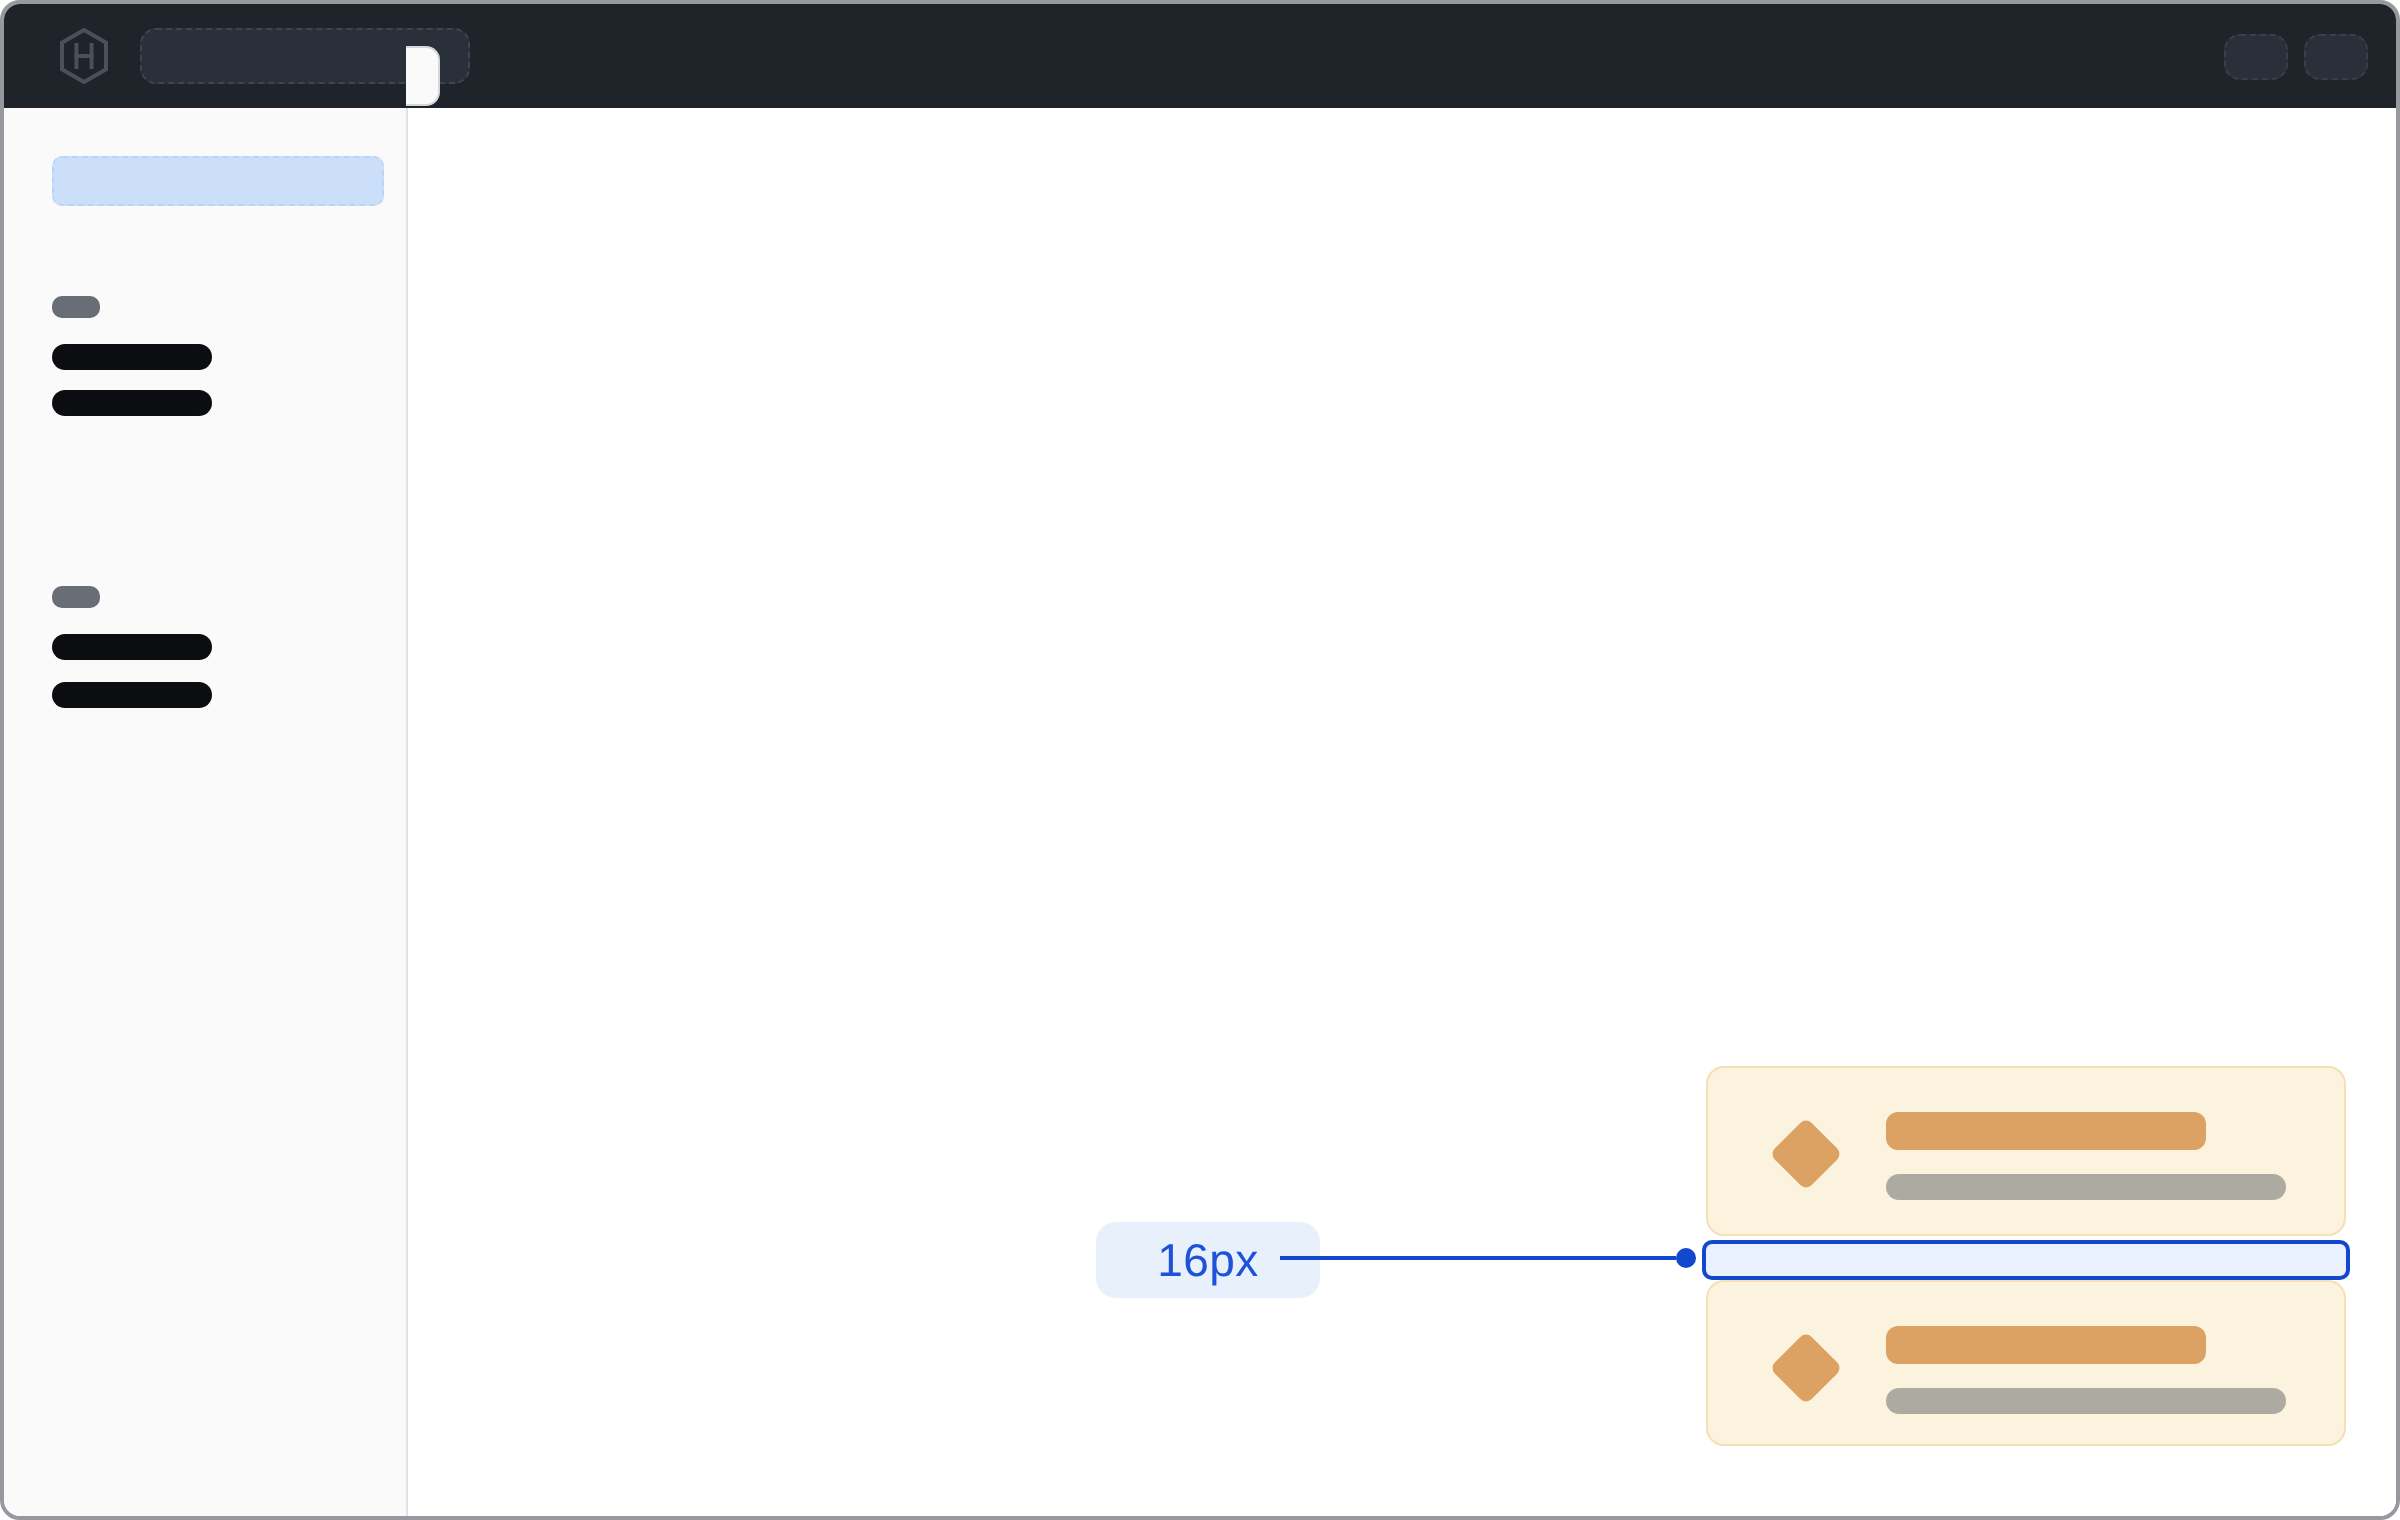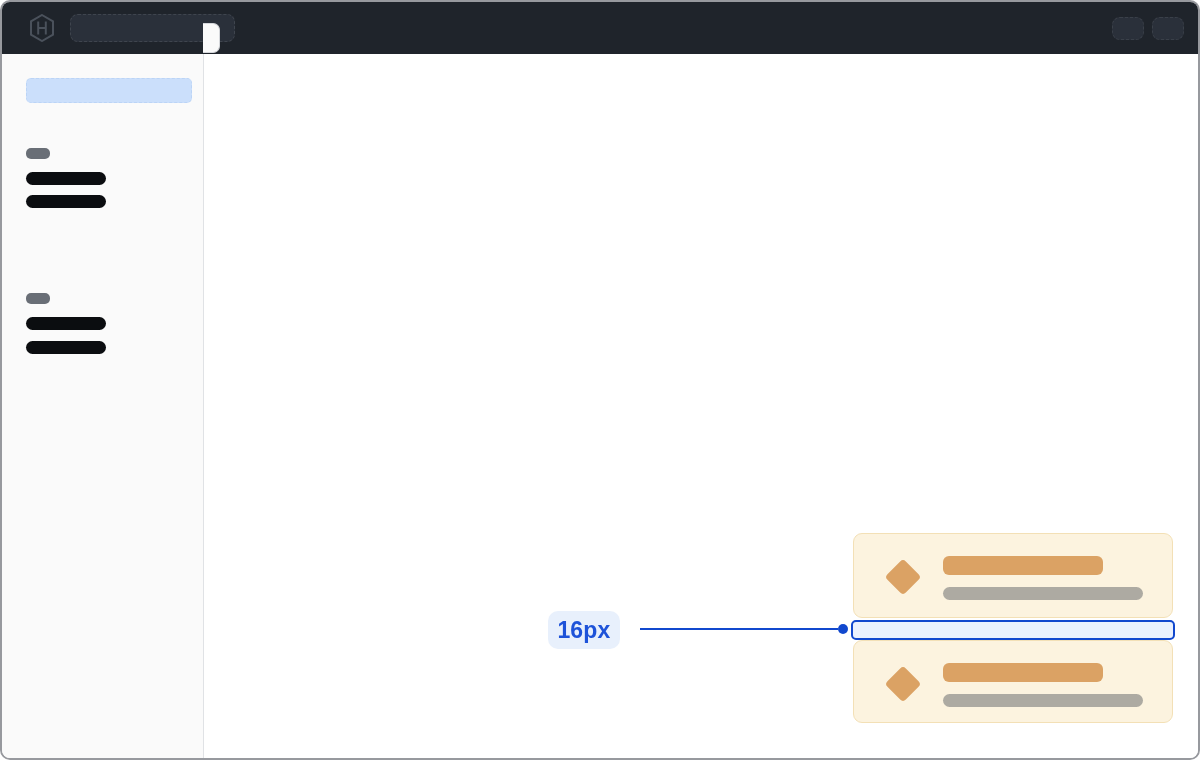--- a/index.html
+++ b/index.html
@@ -85,24 +85,24 @@
   .toast-title{position:absolute;left:89px;top:22px;width:160px;height:19px;border-radius:6px;background:var(--toast-accent);}
   .toast-desc{position:absolute;left:89px;top:53px;width:200px;height:13px;border-radius:7px;background:var(--toast-muted);}
   .gap-highlight{
     position:absolute;left:-2px;top:87px;width:324px;height:20px;
     background:var(--highlight-fill);
     border:2px solid var(--blue);
     border-radius:5px;
   }
   
   .spacing-badge{
-    position:absolute;left:546px;top:609px;width:72px;height:38px;
+    position:absolute;left:546px;top:609px;width:112px;height:38px;
     background:var(--badge-bg);border-radius:10px;
     display:flex;align-items:center;justify-content:center;
-    color:var(--blue-text);font-size:23px;font-weight:700;letter-spacing:0.2px;
+    color:var(--blue-text);font-size:23px;font-weight:400;letter-spacing:0.2px;
   }
   .leader-line{position:absolute;left:638px;top:626px;width:198px;height:2px;background:var(--blue);}
   .leader-dot{position:absolute;left:836px;top:622px;width:10px;height:10px;border-radius:50%;background:var(--blue);}
 </style>
 </head>
 <body>
 
 <div class="app-frame">
 
   <div class="top-nav">

